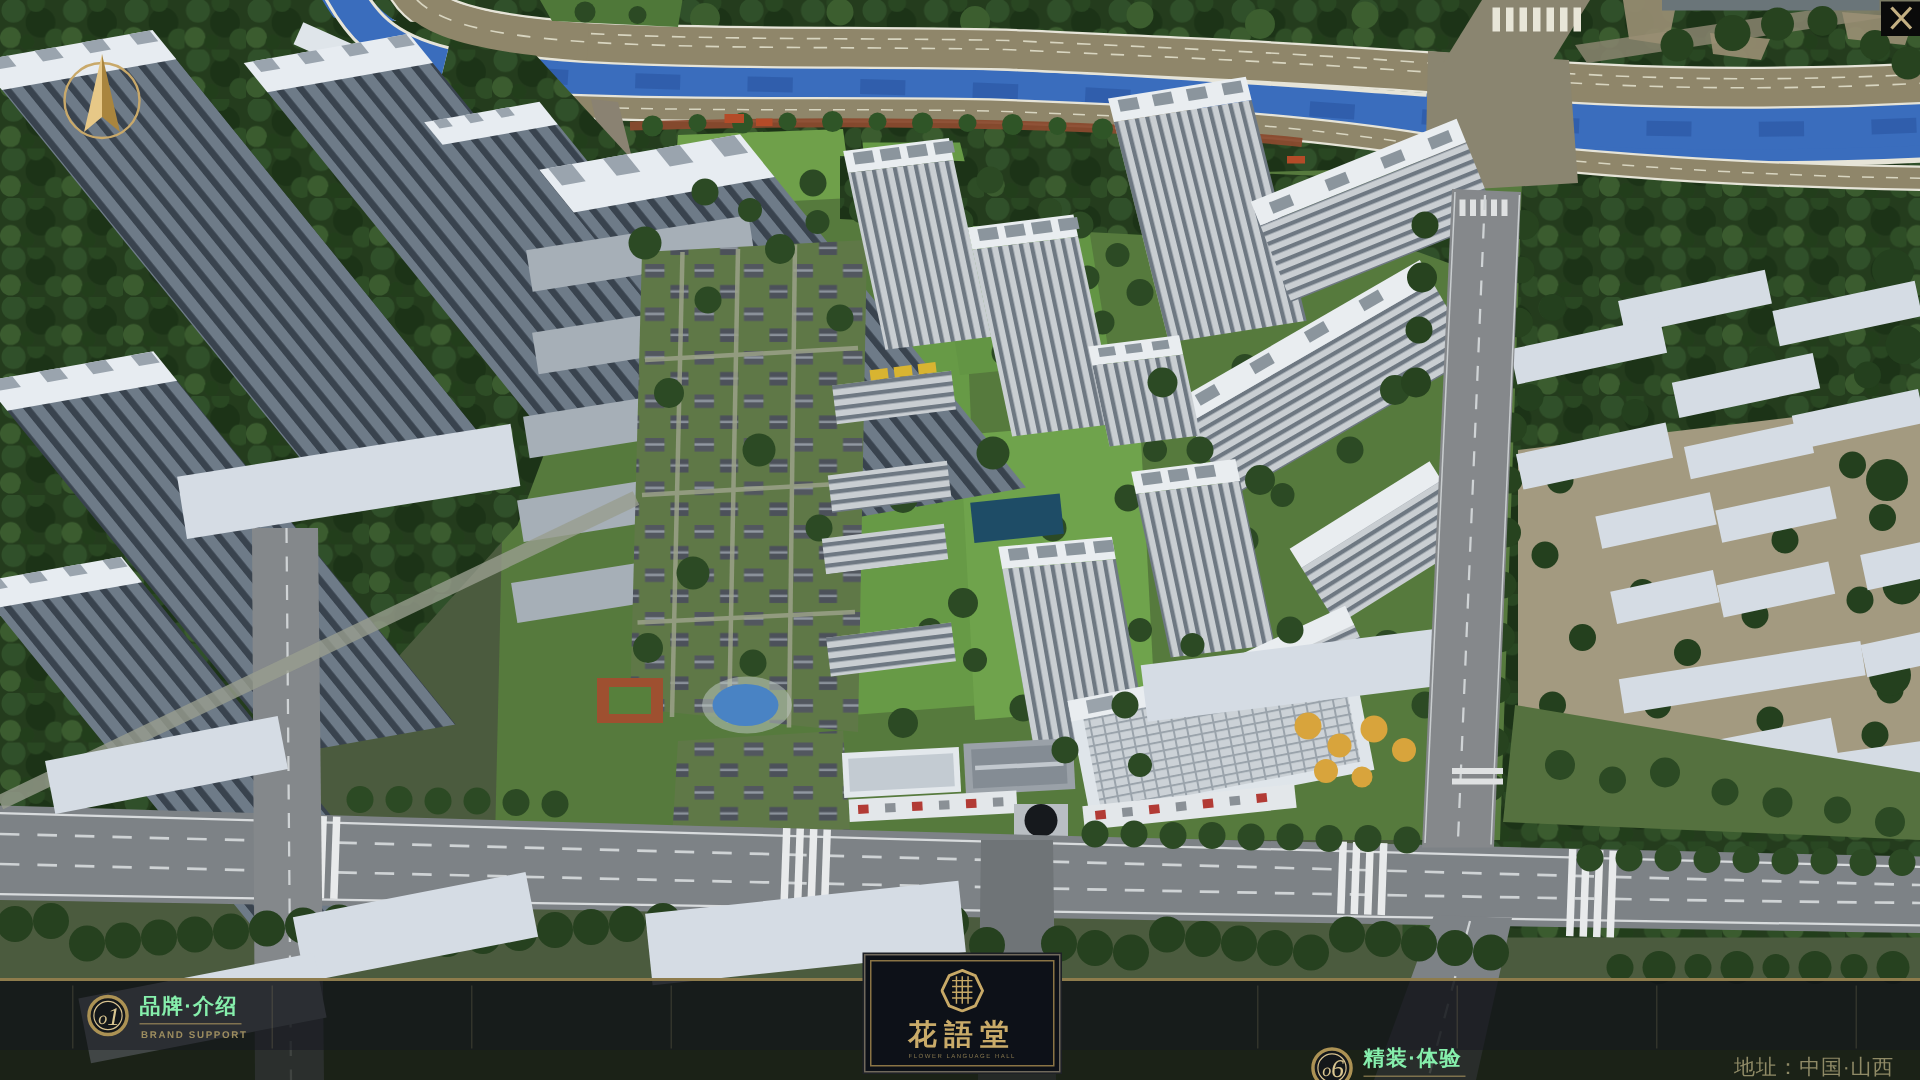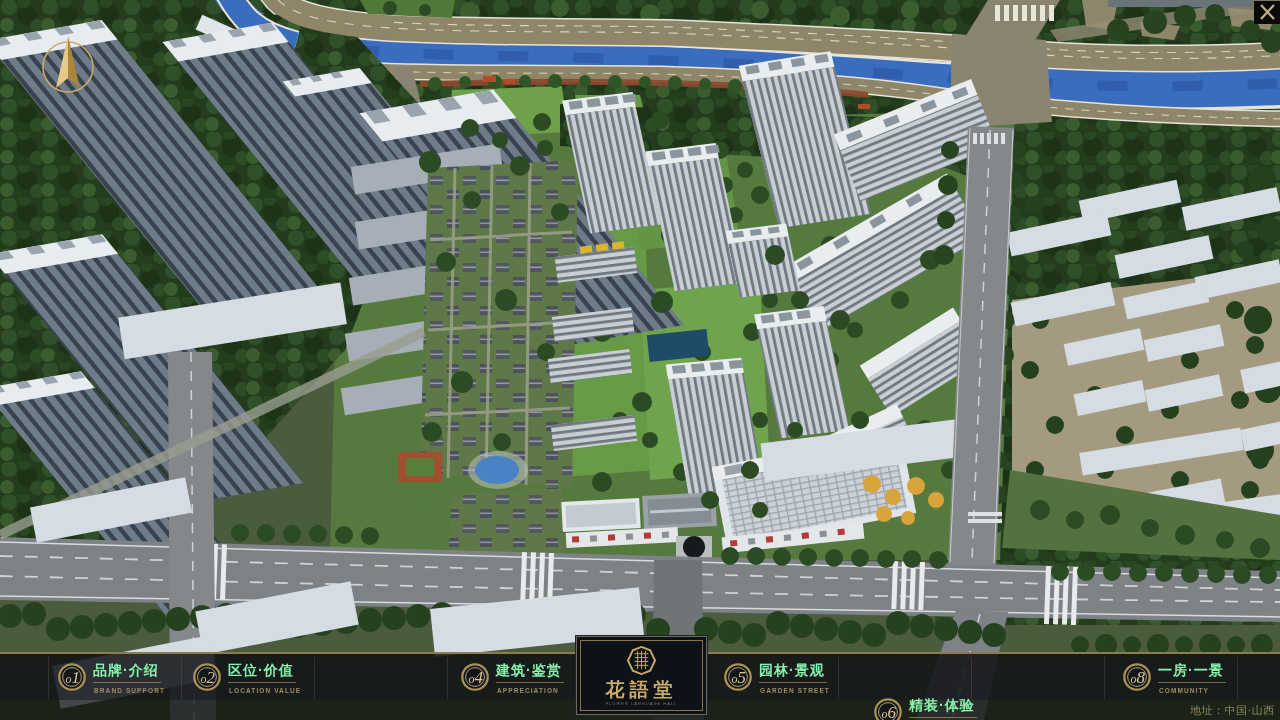--- a/index.html
+++ b/index.html
@@ -9,21 +9,21 @@
 .sep{position:absolute;top:3px;height:42px;width:1px;background:rgba(150,140,100,0.22);}
 .item{position:absolute;top:0;height:48px;}
 .badge{position:absolute;left:0;top:8px;width:30px;height:30px;}
 .zh{position:absolute;left:36px;top:8px;font-size:14px;font-weight:bold;color:#86efac;letter-spacing:1px;white-space:nowrap;}
 .uline{position:absolute;left:36px;top:28px;height:1px;background:rgba(185,160,100,0.6);}
 .en{position:absolute;left:37px;top:33px;font-size:6.5px;color:#9d8d5f;letter-spacing:1.1px;font-weight:bold;white-space:nowrap;}
 #logobox{position:absolute;left:576px;top:636px;width:129px;height:77px;background:#0d1118;border:1px solid #70695c;box-shadow:0 0 0 1px #1e2126;}
 #logobox .inner{position:absolute;left:3px;top:3px;right:3px;bottom:3px;border:1px solid #8a7445;}
 #logotext{position:absolute;left:0;top:40px;width:100%;text-align:center;font-size:19px;color:#c9ab69;font-family:"Liberation Serif",serif;font-weight:bold;letter-spacing:5px;}
 #logocap{position:absolute;left:0;top:64px;width:100%;text-align:center;font-size:4px;color:#8a7a50;letter-spacing:1px;}
-#addr{position:absolute;left:1156px;top:703px;font-size:11px;color:#8f8a66;letter-spacing:0.5px;margin-left:34px;}
+#addr{position:absolute;left:1156px;top:703px;font-size:14px;color:#8f8a66;letter-spacing:0.5px;}
 #botdark{position:absolute;left:0;top:700px;width:1280px;height:20px;background:rgba(8,12,9,0.72);}
 </style>
 </head>
 <body>
 <div id="stage">
 <svg id="scene" width="1280" height="720" viewBox="0 0 1280 720" xmlns="http://www.w3.org/2000/svg">
 <defs>
 <pattern id="ltow" width="13" height="13" patternUnits="userSpaceOnUse">
   <rect width="13" height="13" fill="#6e7b88"></rect>
   <rect width="5" height="13" fill="#39434e"></rect>
@@ -784,76 +784,36 @@
 <svg class="badge" viewBox="0 0 30 30">
           <circle cx="15" cy="15" r="12.7" fill="#14171a" stroke="#ac9254" stroke-width="2.3"></circle>
           <circle cx="15" cy="15" r="9.4" fill="none" stroke="#d8c290" stroke-width="0.8"></circle>
           <text x="8.5" y="20.5" font-size="12" font-style="italic" font-family="Liberation Serif,serif" fill="#d9c590">o<tspan font-size="17" dy="0.5">1</tspan></text>
         </svg>
 <div class="zh">品牌·介绍</div>
         <div class="uline" style="width:68px"></div>
         <div class="en">BRAND SUPPORT</div>
 </div>
 
-<div class="item" style="left:192px;width:124px;">
-<svg class="badge" viewBox="0 0 30 30">
-          <circle cx="15" cy="15" r="12.7" fill="#14171a" stroke="#ac9254" stroke-width="2.3"></circle>
-          <circle cx="15" cy="15" r="9.4" fill="none" stroke="#d8c290" stroke-width="0.8"></circle>
-          <text x="8.5" y="20.5" font-size="12" font-style="italic" font-family="Liberation Serif,serif" fill="#d9c590">o<tspan font-size="17" dy="0.5">2</tspan></text>
-        </svg>
-<div class="zh">区位·价值</div>
-        <div class="uline" style="width:68px"></div>
-        <div class="en">LOCATION VALUE</div>
-</div>
-
-
-<div class="item" style="left:460px;width:124px;">
-<svg class="badge" viewBox="0 0 30 30">
-          <circle cx="15" cy="15" r="12.7" fill="#14171a" stroke="#ac9254" stroke-width="2.3"></circle>
-          <circle cx="15" cy="15" r="9.4" fill="none" stroke="#d8c290" stroke-width="0.8"></circle>
-          <text x="8.5" y="20.5" font-size="12" font-style="italic" font-family="Liberation Serif,serif" fill="#d9c590">o<tspan font-size="17" dy="0.5">4</tspan></text>
-        </svg>
-<div class="zh">建筑·鉴赏</div>
-        <div class="uline" style="width:68px"></div>
-        <div class="en">APPRECIATION</div>
-</div>
-
-<div class="item" style="left:723px;width:124px;">
-<svg class="badge" viewBox="0 0 30 30">
-          <circle cx="15" cy="15" r="12.7" fill="#14171a" stroke="#ac9254" stroke-width="2.3"></circle>
-          <circle cx="15" cy="15" r="9.4" fill="none" stroke="#d8c290" stroke-width="0.8"></circle>
-          <text x="8.5" y="20.5" font-size="12" font-style="italic" font-family="Liberation Serif,serif" fill="#d9c590">o<tspan font-size="17" dy="0.5">5</tspan></text>
-        </svg>
-<div class="zh">园林·景观</div>
-        <div class="uline" style="width:68px"></div>
-        <div class="en">GARDEN STREET</div>
-</div>
+
+
+
 
 <div class="item" style="left:873px;width:124px;margin-top:35px;">
 <svg class="badge" viewBox="0 0 30 30">
           <circle cx="15" cy="15" r="12.7" fill="#14171a" stroke="#ac9254" stroke-width="2.3"></circle>
           <circle cx="15" cy="15" r="9.4" fill="none" stroke="#d8c290" stroke-width="0.8"></circle>
           <text x="8.5" y="20.5" font-size="12" font-style="italic" font-family="Liberation Serif,serif" fill="#d9c590">o<tspan font-size="17" dy="0.5">6</tspan></text>
         </svg>
 <div class="zh">精装·体验</div>
         <div class="uline" style="width:68px"></div>
         <div class="en">EXPERIENCE</div>
 </div>
 
 
-<div class="item" style="left:1122px;width:124px;">
-<svg class="badge" viewBox="0 0 30 30">
-          <circle cx="15" cy="15" r="12.7" fill="#14171a" stroke="#ac9254" stroke-width="2.3"></circle>
-          <circle cx="15" cy="15" r="9.4" fill="none" stroke="#d8c290" stroke-width="0.8"></circle>
-          <text x="8.5" y="20.5" font-size="12" font-style="italic" font-family="Liberation Serif,serif" fill="#d9c590">o<tspan font-size="17" dy="0.5">8</tspan></text>
-        </svg>
-<div class="zh">一房·一景</div>
-        <div class="uline" style="width:68px"></div>
-        <div class="en">COMMUNITY</div>
-</div>
 </div>
 <div id="logobox">
 <div class="inner"></div>
 <svg style="position:absolute;left:50px;top:9px" width="29" height="29" viewBox="0 0 30 30">
 <polygon points="15,1 24,4.5 29,15 24,25.5 15,29 6,25.5 1,15 6,4.5" fill="none" stroke="#c7a967" stroke-width="2"></polygon>
 <g stroke="#c7a967" stroke-width="1">
           <line x1="8" y1="8" x2="22" y2="8"></line>
           <line x1="8" y1="12" x2="22" y2="12"></line>
           <line x1="8" y1="16" x2="22" y2="16"></line>
           <line x1="8" y1="20" x2="22" y2="20"></line>

